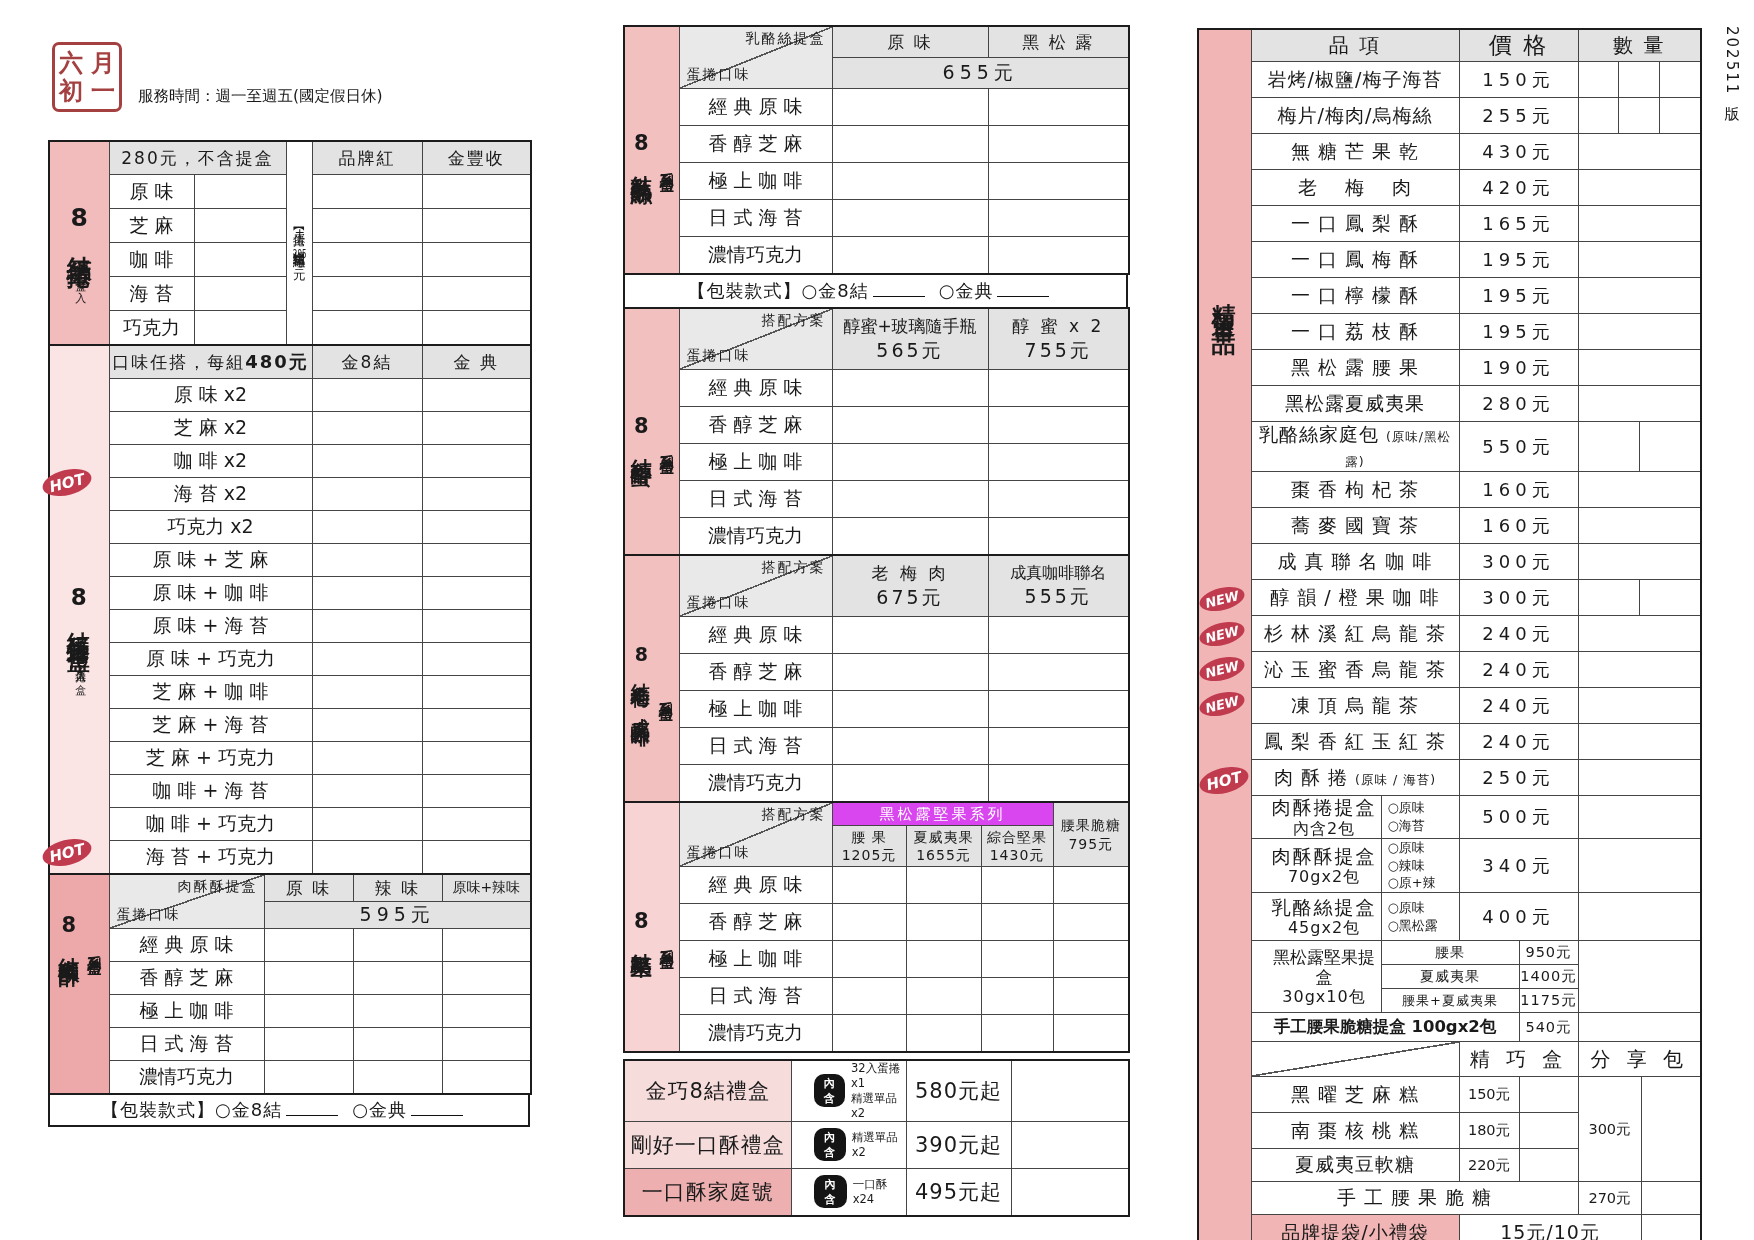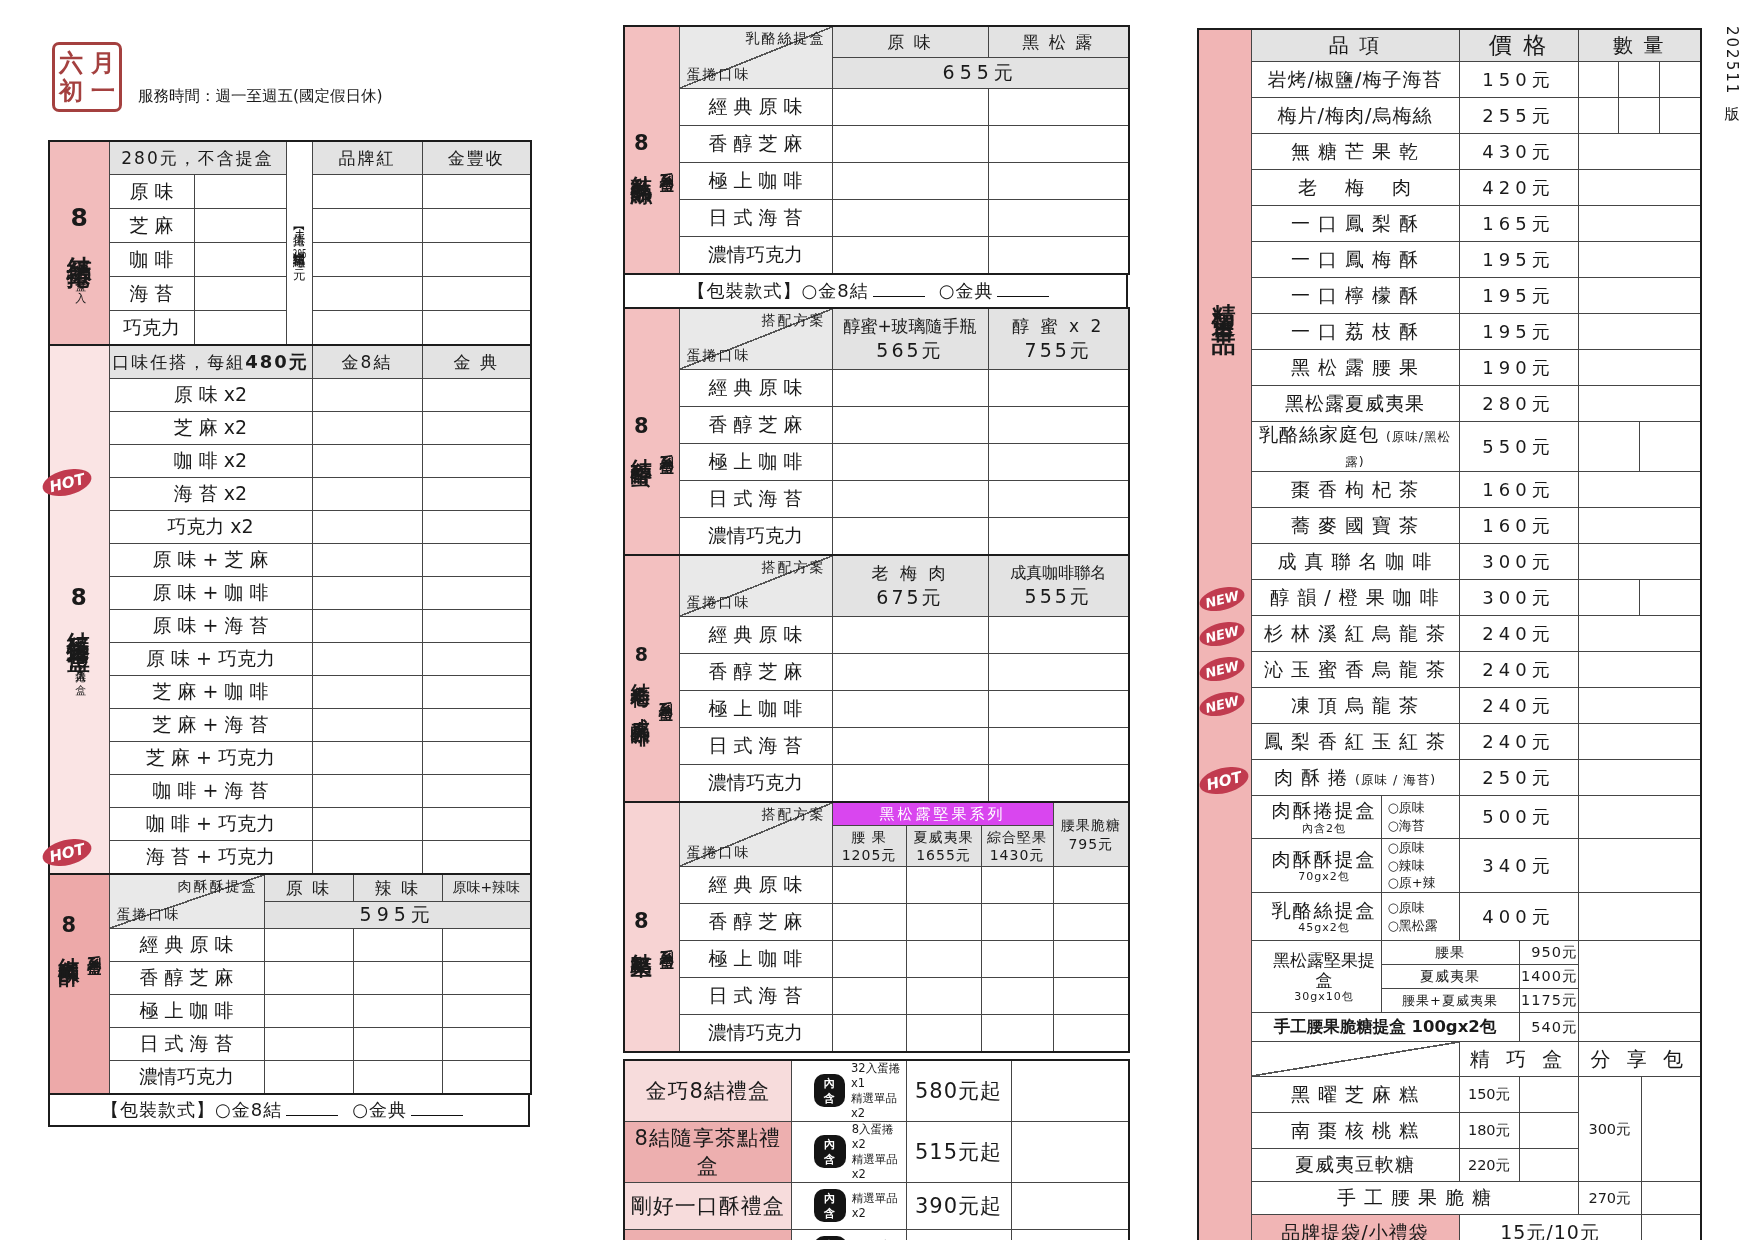--- a/index.html
+++ b/index.html
@@ -70,25 +70,25 @@
   .glines span{display:block;}
   .gprice{font-size:21px;letter-spacing:1px;}
   
   .iname{font-size:19px;letter-spacing:1px;}
   .iname .small{font-size:12.5px;}
   .iprice{font-size:18px;letter-spacing:5px;}
   .qwrap{display:flex;height:100%;width:100%;}
   .qcell{flex:1;border-left:1px solid #454545;}
   .qwrap .qcell:first-child{border-left:none;}
   .bname{font-size:19px;line-height:1.2;letter-spacing:2px;padding-left:16px;}
-  .bname .sub{display:block;font-size:11px;letter-spacing:1px;}
+  .bname .sub{display:block;font-size:16px;letter-spacing:1px;}
   .opts{font-size:13px;text-align:left;padding-left:6px;line-height:1.35;}
   .opts span{display:block;}
   .nvar{font-size:14px;letter-spacing:1px;}
-  .nprice{font-size:14.5px;letter-spacing:1px;text-align:right;}
+  .nprice{font-size:14.5px;letter-spacing:1px;}
   .swhead{font-size:20px;letter-spacing:5px;background:#fff;}
   .sprice{font-size:14.5px;}
   .col-left{position:absolute;left:48px;top:140px;width:482px;}
   .col-mid{position:absolute;left:623px;top:25px;width:505px;}
   .col-right{position:absolute;left:1197px;top:28px;width:503px;}
   .gap{height:6px;}
   .rbadge{position:absolute;left:2px;z-index:5;}
   .lbadge{position:absolute;z-index:5;}
   .version{position:absolute;left:1722px;top:26px;writing-mode:vertical-rl;font-size:15px;letter-spacing:2px;}
   .sidetitle-right{position:absolute;left:0;top:255px;width:53px;display:flex;justify-content:center;z-index:4;}
@@ -680,34 +680,20 @@
               <div class="glines">
                   <span>32入蛋捲x1</span>
                   <span>精選單品x2</span>
                 </div>
             </div>
           </td>
           <td class="gprice">580元起</td>
           <td class="empty"></td>
         </tr>
 
-        <tr class="h46">
-          <td class="gname dark">8結隨享茶點禮盒</td>
-          <td>
-            <div class="gcont">
-                <span class="pill">內含</span>
-              <div class="glines">
-                  <span>8入蛋捲x2</span>
-                  <span>精選單品x2</span>
-                </div>
-            </div>
-          </td>
-          <td class="gprice">515元起</td>
-          <td class="empty"></td>
-        </tr>
 
         <tr class="h46">
           <td class="gname">剛好一口酥禮盒</td>
           <td>
             <div class="gcont">
                 <span class="pill">內含</span>
               <div class="glines">
                   <span>精選單品x2</span>
                   <span></span>
                 </div>

